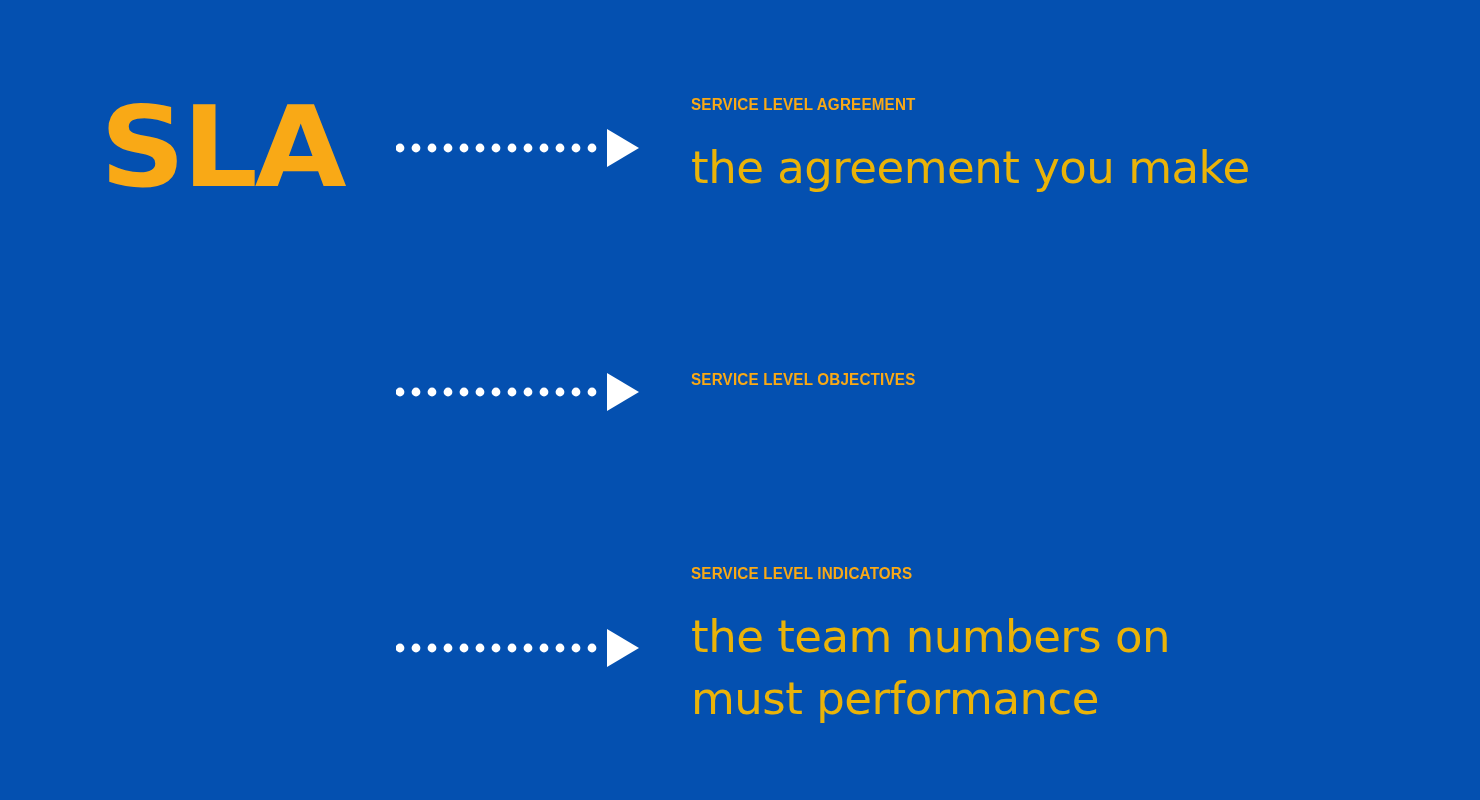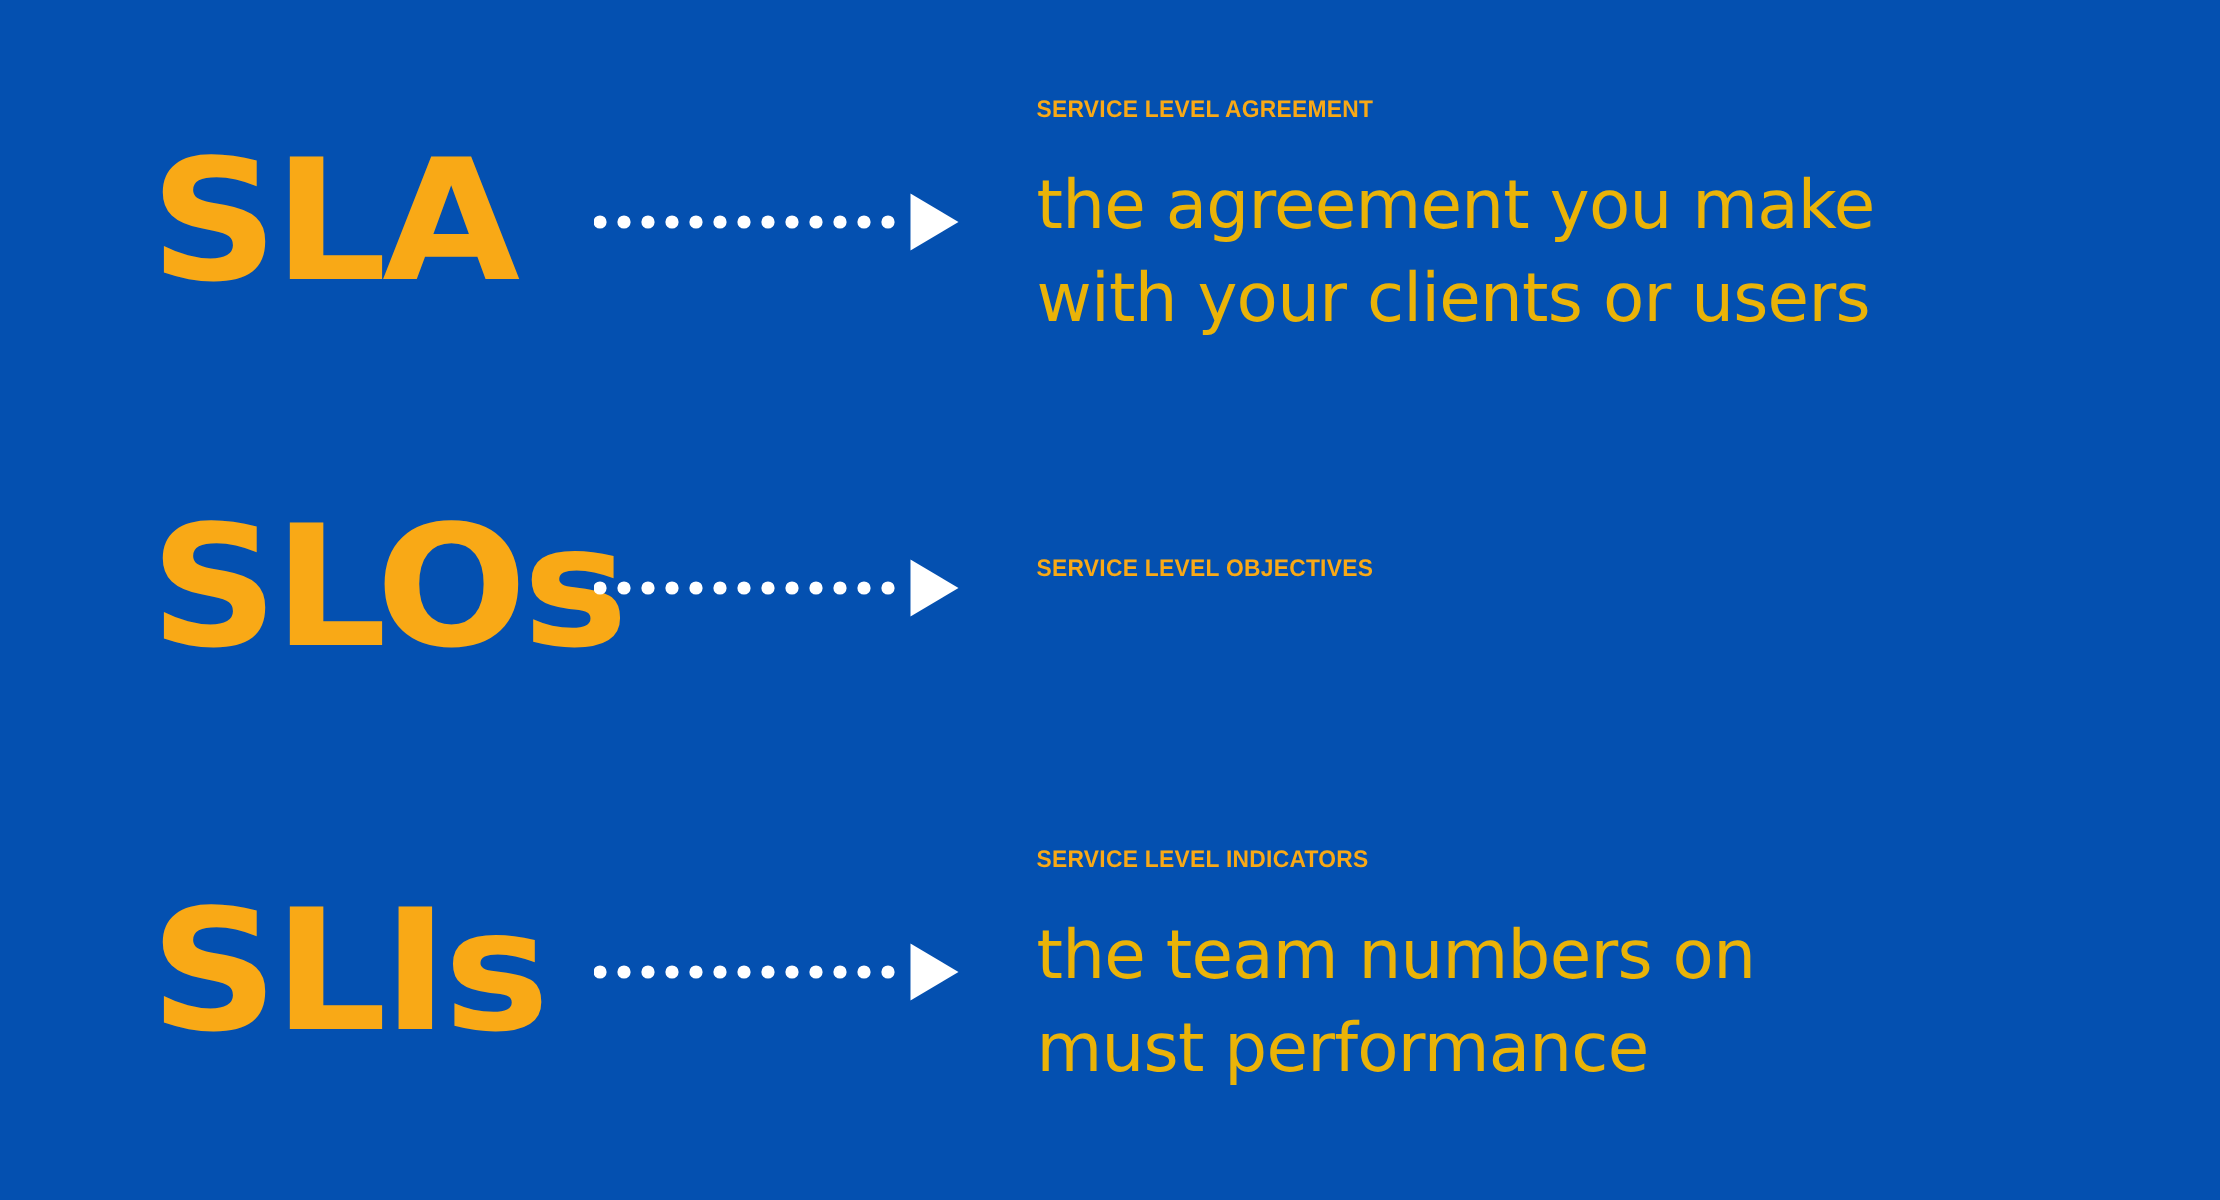--- a/index.html
+++ b/index.html
@@ -134,30 +134,26 @@
           <circle cx="196" cy="20" r="4.4"></circle>
           <polygon points="211,1 243,20 211,39"></polygon>
         </g>
       </svg>
     </div>
 
     <div class="text-col">
       <span class="caption">SERVICE LEVEL AGREEMENT</span>
       <div class="body-text">
         <span class="line">the agreement you make</span>
-        <span class="line">with your clients or users</span>
       </div>
     </div>
   </div>
 
   <div class="row" id="row-1">
 
-    <div class="acronym-col">
-      <span class="acronym">SLOs</span>
-    </div>
 
     <div class="arrow-col">
       <svg class="arrow-svg" width="244" height="40" viewBox="0 0 244 40">
         <g fill="#FFFFFF">
           <circle cx="4" cy="20" r="4.4"></circle>
           <circle cx="20" cy="20" r="4.4"></circle>
           <circle cx="36" cy="20" r="4.4"></circle>
           <circle cx="52" cy="20" r="4.4"></circle>
           <circle cx="68" cy="20" r="4.4"></circle>
           <circle cx="84" cy="20" r="4.4"></circle>
@@ -173,23 +169,20 @@
       </svg>
     </div>
 
     <div class="text-col">
       <span class="caption">SERVICE LEVEL OBJECTIVES</span>
     </div>
   </div>
 
   <div class="row" id="row-2">
 
-    <div class="acronym-col">
-      <span class="acronym">SLIs</span>
-    </div>
 
     <div class="arrow-col">
       <svg class="arrow-svg" width="244" height="40" viewBox="0 0 244 40">
         <g fill="#FFFFFF">
           <circle cx="4" cy="20" r="4.4"></circle>
           <circle cx="20" cy="20" r="4.4"></circle>
           <circle cx="36" cy="20" r="4.4"></circle>
           <circle cx="52" cy="20" r="4.4"></circle>
           <circle cx="68" cy="20" r="4.4"></circle>
           <circle cx="84" cy="20" r="4.4"></circle>

